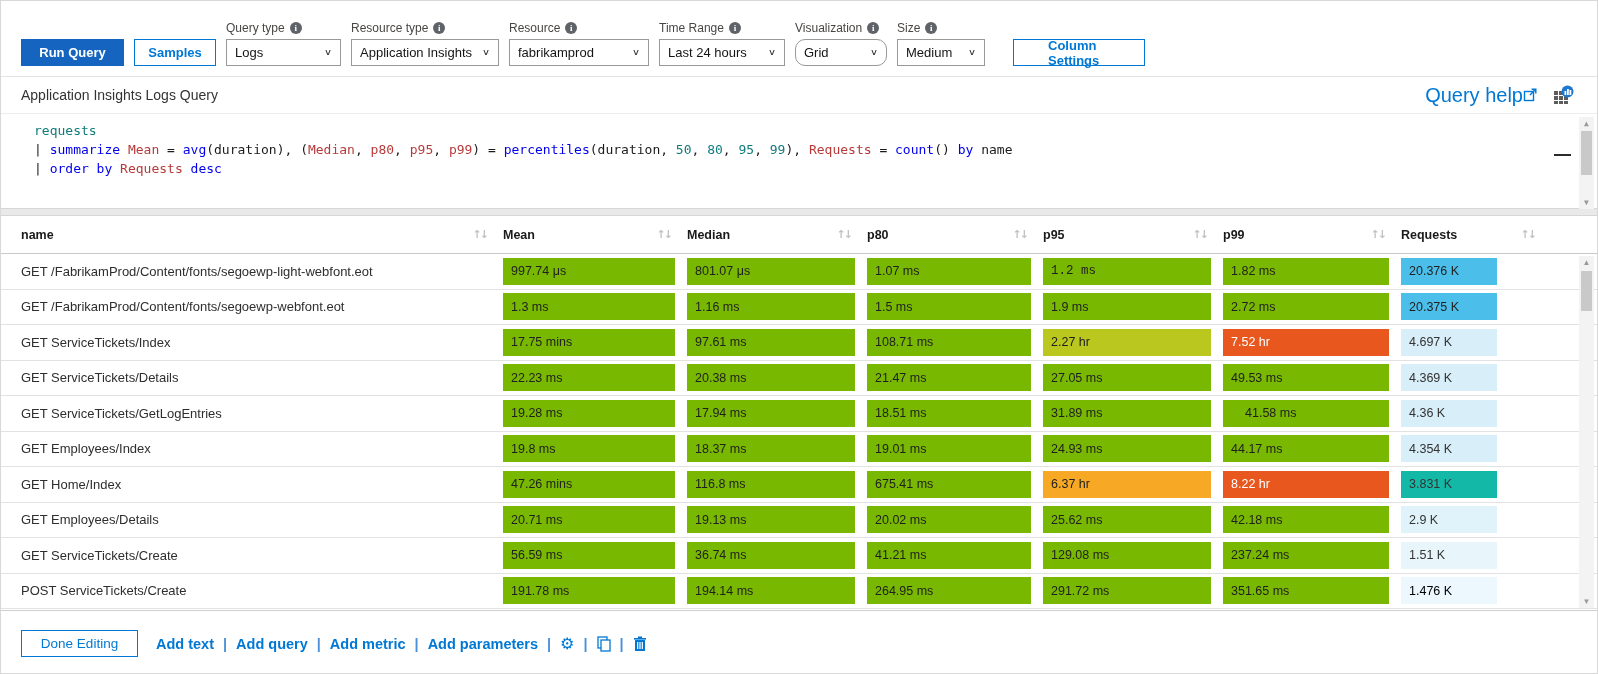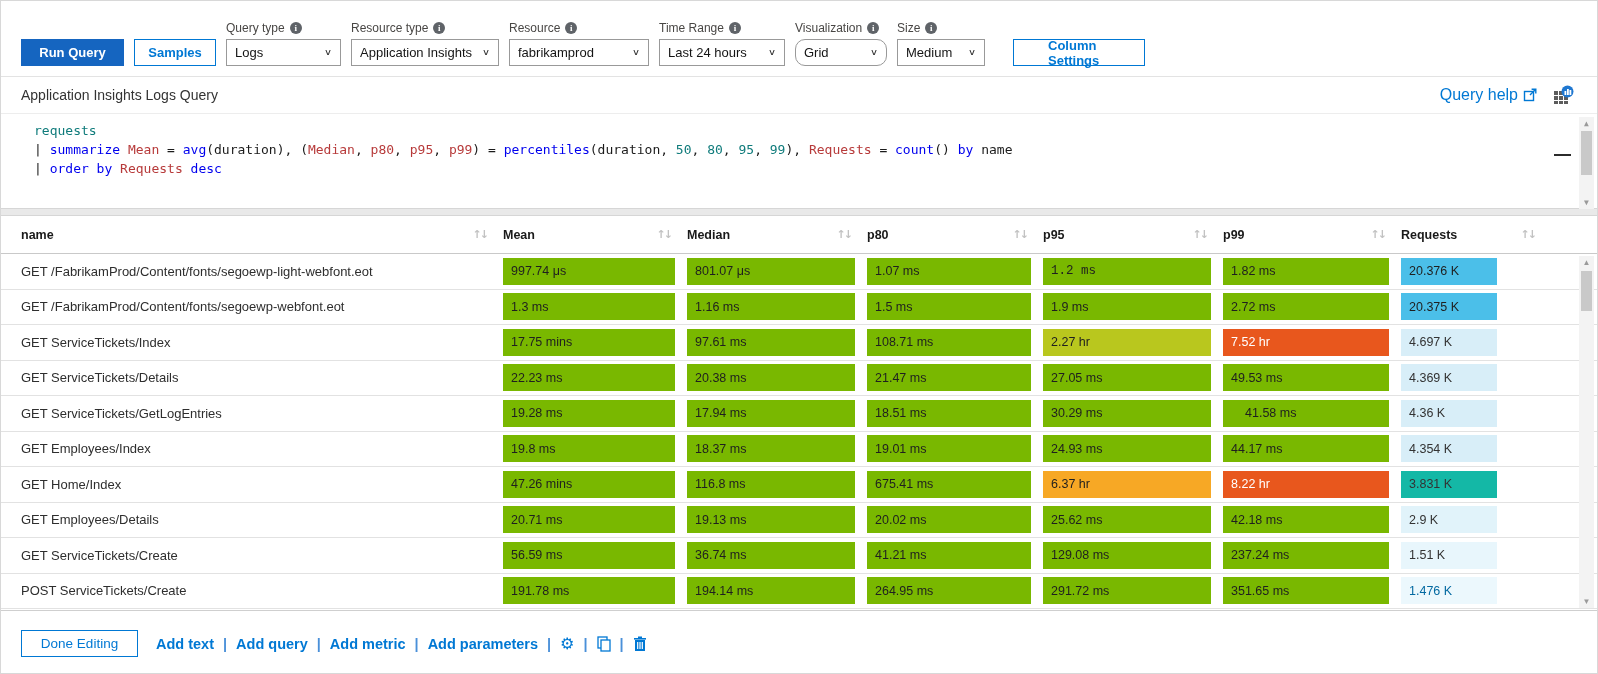--- a/index.html
+++ b/index.html
@@ -24,21 +24,21 @@
   .dd-select { height:27px; border:1px solid #999; background:#fff; padding:0 8px;
                display:flex; align-items:center; justify-content:space-between;
                font-size:13px; color:#141414; cursor:pointer; }
   .chev { font-size:11px; color:#333; margin-left:8px; transform:scaleY(.8); }
 
   
   .title-row { height:37px; border-top:1px solid #e3e3e3; display:flex;
                align-items:center; justify-content:space-between; padding:0 22px 0 20px; }
   .qtitle { font-size:14px; color:#333; }
   .title-right { display:flex; align-items:center; gap:16px; }
-  .qhelp { font-size:16px; color:#0078d4; display:flex; align-items:center; gap:5px; cursor:pointer; }
+  .qhelp { font-size:20px; color:#0078d4; display:flex; align-items:center; cursor:pointer; }
 
   
   .editor { position:relative; height:95px; border-top:1px solid #ededed;
             padding:7px 40px 0 33px; font-family:"DejaVu Sans Mono", monospace;
             font-size:13px; }
   .code-line { line-height:19px; white-space:pre; }
   .cursor-mark { position:absolute; right:26px; top:40px; width:17px; height:2px; background:#2b2b2b; }
 
   
   .vscroll { position:absolute; right:3px; width:15px; background:#f3f3f3;
@@ -330,21 +330,21 @@
             <div class="bar-cell">
               <div class="bar" style="background: rgb(121, 184, 0); color: rgb(31, 31, 31);">19.28 ms</div>
             </div>
             <div class="bar-cell">
               <div class="bar" style="background: rgb(121, 184, 0); color: rgb(31, 31, 31);">17.94 ms</div>
             </div>
             <div class="bar-cell">
               <div class="bar" style="background: rgb(121, 184, 0); color: rgb(31, 31, 31);">18.51 ms</div>
             </div>
             <div class="bar-cell">
-              <div class="bar" style="background: rgb(121, 184, 0); color: rgb(31, 31, 31);">30.29 ms</div>
+              <div class="bar" style="background: rgb(121, 184, 0); color: rgb(31, 31, 31);">31.89 ms</div>
             </div>
             <div class="bar-cell">
               <div class="bar" style="background: rgb(121, 184, 0); color: rgb(31, 31, 31); padding-left: 22px;">41.58 ms</div>
             </div>
             <div class="bar-cell">
               <div class="bar req" style="background: rgb(216, 238, 248); color: rgb(51, 51, 51);">4.36 K</div>
             </div>
           </div>
           <div class="grow">
             <div class="name-cell">GET Employees/Index</div>
@@ -441,21 +441,21 @@
             <div class="bar-cell">
               <div class="bar" style="background: rgb(121, 184, 0); color: rgb(31, 31, 31);">264.95 ms</div>
             </div>
             <div class="bar-cell">
               <div class="bar" style="background: rgb(121, 184, 0); color: rgb(31, 31, 31);">291.72 ms</div>
             </div>
             <div class="bar-cell">
               <div class="bar" style="background: rgb(121, 184, 0); color: rgb(31, 31, 31);">351.65 ms</div>
             </div>
             <div class="bar-cell">
-              <div class="bar req" style="background: rgb(236, 248, 253); color: #0369a1;">1.476 K</div>
+              <div class="bar req" style="background: rgb(236, 248, 253); color: #000000;">1.476 K</div>
             </div>
           </div>
         </div>
       <div class="vscroll tb-scroll">
         <div class="vs-arrow">▲</div>
         <div class="vs-thumb"></div>
         <div class="vs-arrow down">▼</div>
       </div>
     </div>
   </div>

